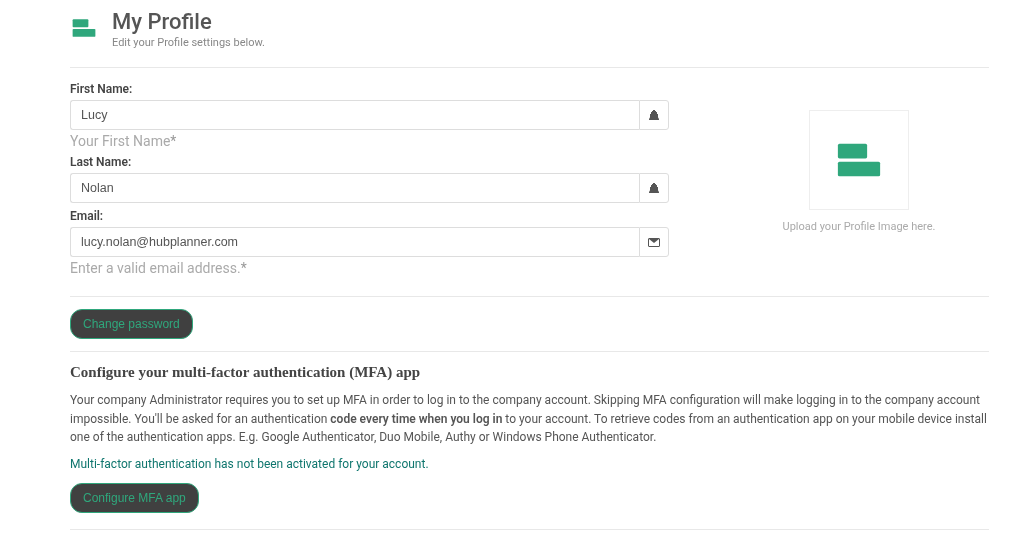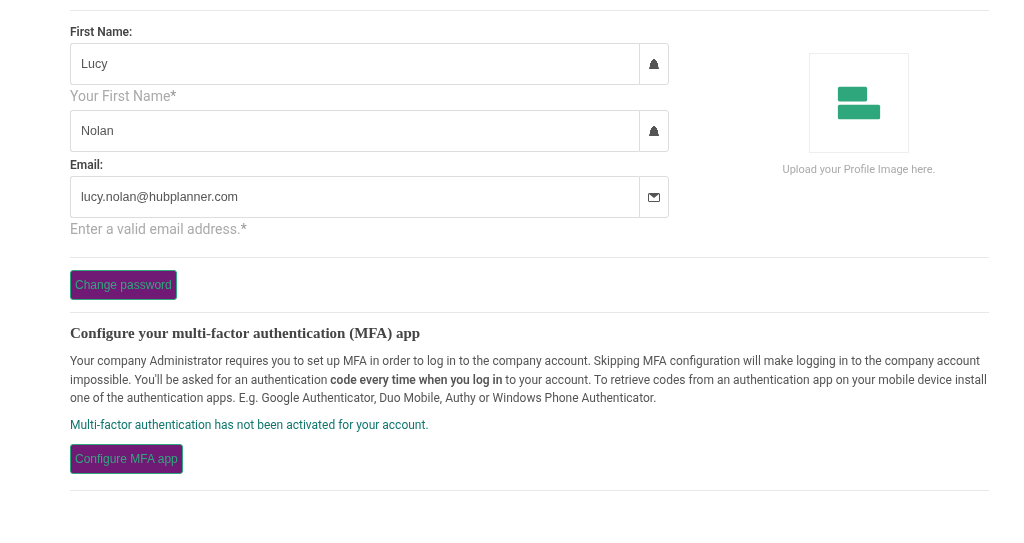--- a/index.html
+++ b/index.html
@@ -68,21 +68,21 @@
     }
     .input-wrap input {
       flex: 1;
       border: 1px solid #ddd;
       border-right: none;
       border-radius: 3px 0 0 3px;
       padding: 6px 10px;
       font-size: 12.5px;
       color: #555;
       outline: none;
-      height: 42px;
+      height: 30px;
     }
     .input-addon {
       width: 30px;
       border: 1px solid #ddd;
       border-radius: 0 3px 3px 0;
       background: #fff;
       display: flex;
       align-items: center;
       justify-content: center;
       color: #555;
@@ -119,24 +119,24 @@
     .avatar-caption {
       font-size: 11px;
       color: #aaa;
       margin-top: 10px;
       text-align: center;
     }
     .btn-outline {
       display: inline-block;
       border: 1px solid #2fa77c;
       color: #2fa77c;
-      background: #701a75;
-      padding: 7px 4px;
-      font-size: 12px;
-      border-radius: 3px;
+      background: #404040;
+      padding: 7px 12px;
+      font-size: 12px;
+      border-radius: 12px;
       cursor: pointer;
     }
     .password-row {
       padding: 12px 0;
     }
     .mfa-section {
       padding: 12px 0 16px 0;
     }
     .mfa-title {
       font-size: 15px;
@@ -187,40 +187,53 @@
       border-left: 5px solid transparent;
       border-right: 5px solid transparent;
       border-top: 4px solid #555;
     }
   </style>
 </head>
 <body>
 
 <div class="page">
 
+  <div class="header">
+    <div class="logo">
+      <svg viewBox="0 0 32 32">
+        <rect x="3" y="6" width="18" height="9" rx="1" fill="#2fa77c"></rect>
+        <rect x="3" y="17" width="26" height="9" rx="1" fill="#2fa77c"></rect>
+      </svg>
+    </div>
+    <div class="header-text">
+      <h1>My Profile</h1>
+      <p>Edit your Profile settings below.</p>
+    </div>
+  </div>
 
   <hr class="section-divider">
 
   <div class="form-section">
     <div class="form-fields">
 
       <div class="field">
         <label class="field-label">First Name:</label>
         <div class="input-wrap">
           <input type="text" value="Lucy" style="">
           <div class="input-addon">
               <span class="icon-person"></span>
             </div>
         </div>
         <span class="help-text">
           <span>Your First Name</span><span class="req">*</span>
         </span>
       </div>
 
       <div class="field">
+        <label class="field-label">Last Name:</label>
         <div class="input-wrap">
           <input type="text" value="Nolan" style="">
           <div class="input-addon">
               <span class="icon-person"></span>
             </div>
         </div>
       </div>
 
       <div class="field">
         <label class="field-label">Email:</label>

